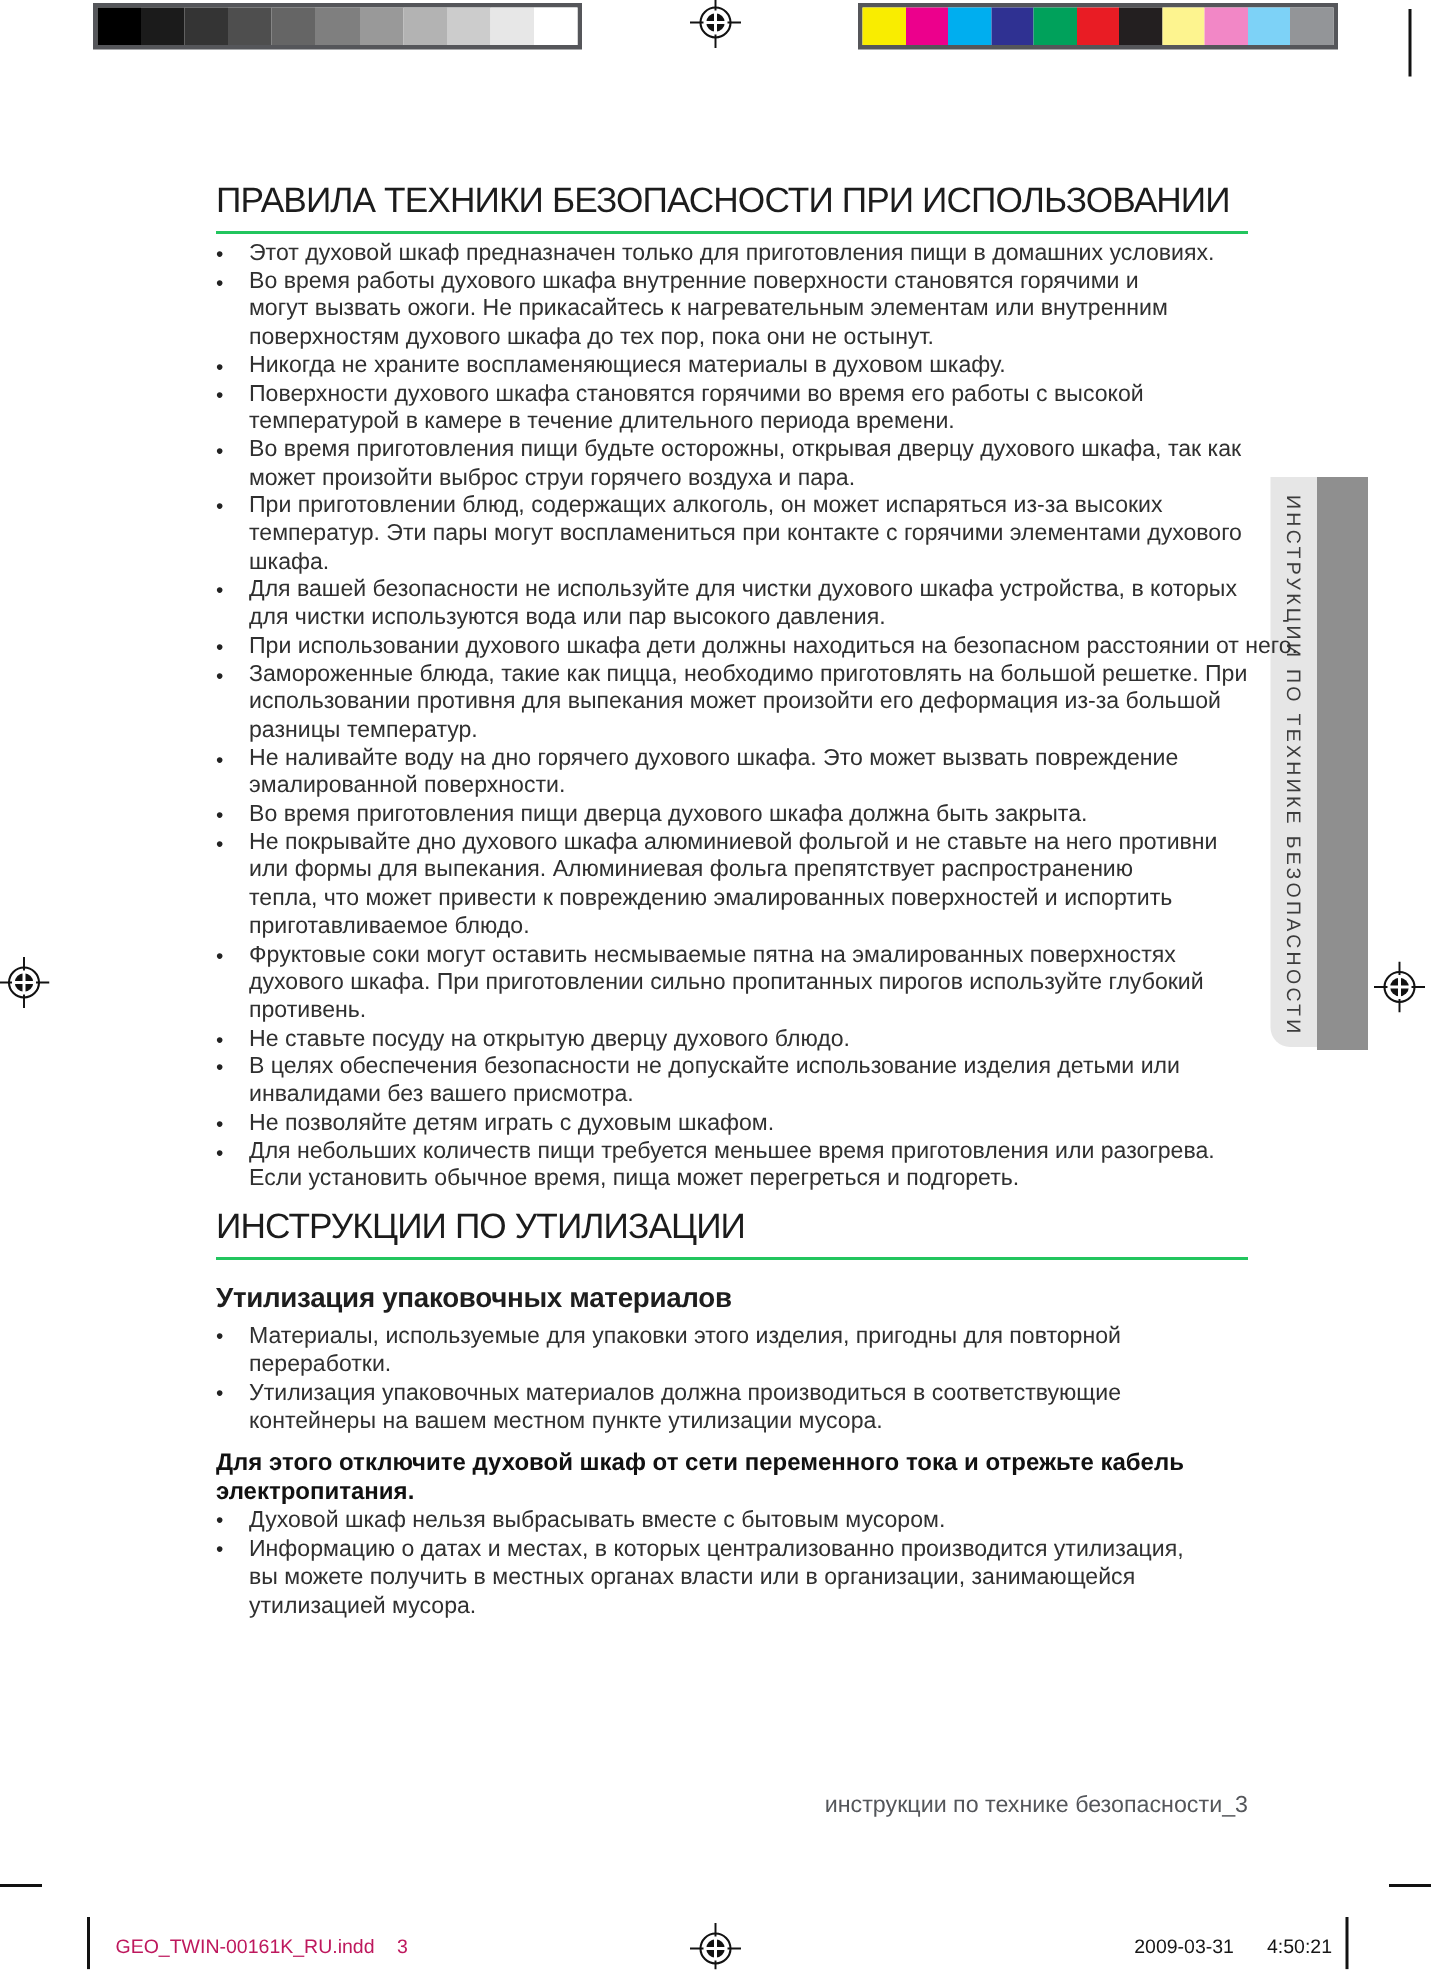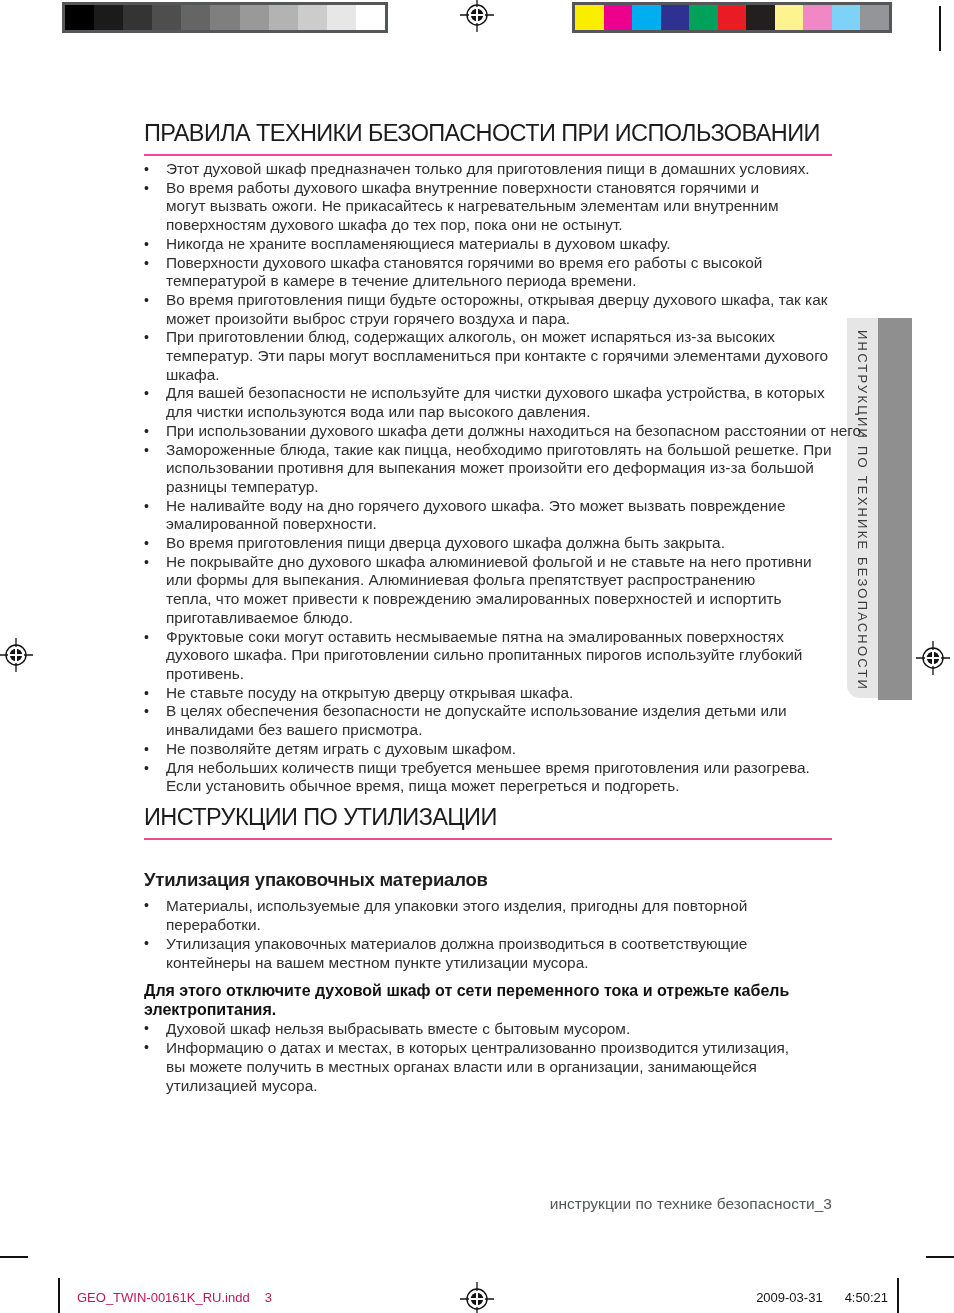--- a/index.html
+++ b/index.html
@@ -12,21 +12,21 @@
   #colorbar{left:572px;width:314px;}
   .swatch{flex:1 1 auto;height:100%;}
 
   
   .regmark{position:absolute;}
   .cropline{position:absolute;background:#121212;}
 
   
   .col{position:absolute;left:144px;width:688px;}
   h1.sec{margin:0;font-size:23.5px;line-height:30px;font-weight:normal;color:#1c1c1c;
-         letter-spacing:-0.6px;border-bottom:2px solid #ec4899;padding-bottom:6px;white-space:pre;}
+         letter-spacing:-0.6px;border-bottom:2px solid #22c55e;padding-bottom:6px;white-space:pre;}
   .blist{margin-top:0;}
   .bullet{display:flex;align-items:flex-start;}
   .dot{width:22px;flex:0 0 22px;font-size:14px;line-height:18.7px;color:#222;}
   .txt{white-space:pre;font-size:15.4px;line-height:18.7px;color:#303030;}
   .s2 .txt,.s2 .dot{line-height:19px;}
   h2.sub{margin:0;font-size:18.5px;line-height:24px;font-weight:bold;color:#1e1e1e;letter-spacing:-0.2px;}
   .warnrow{display:flex;align-items:flex-start;margin-top:10px;}
   .warnicon{flex:0 0 46px;padding-top:2px;}
   .boldnote{font-weight:bold;color:#111;font-size:16px;line-height:19px;white-space:pre;}
   .para{font-size:15.4px;line-height:19px;white-space:pre;color:#303030;}
@@ -189,42 +189,42 @@
 приготавливаемое блюдо.</span>
       </div>
     <div class="bullet">
         <span class="dot">•</span>
         <span class="txt">Фруктовые соки могут оставить несмываемые пятна на эмалированных поверхностях
 духового шкафа. При приготовлении сильно пропитанных пирогов используйте глубокий
 противень.</span>
       </div>
     <div class="bullet">
         <span class="dot">•</span>
-        <span class="txt">Не ставьте посуду на открытую дверцу открывая шкафа.</span>
+        <span class="txt">Не ставьте посуду на открытую дверцу духового блюдо.</span>
       </div>
     <div class="bullet">
         <span class="dot">•</span>
         <span class="txt">В целях обеспечения безопасности не допускайте использование изделия детьми или
 инвалидами без вашего присмотра.</span>
       </div>
     <div class="bullet">
         <span class="dot">•</span>
         <span class="txt">Не позволяйте детям играть с духовым шкафом.</span>
       </div>
     <div class="bullet">
         <span class="dot">•</span>
         <span class="txt">Для небольших количеств пищи требуется меньшее время приготовления или разогрева.
 Если установить обычное время, пища может перегреться и подгореть.</span>
       </div>
   </div>
 
   <div class="col s2" style="top:802px;">
     <h1 class="sec">ИНСТРУКЦИИ ПО УТИЛИЗАЦИИ</h1>
 
-    <h2 class="sub" style="margin-top:28px;">Утилизация упаковочных материалов</h2>
+    <h2 class="sub" style="margin-top:13px;">Утилизация упаковочных материалов</h2>
     <div class="blist" style="margin-top:4px;">
       <div class="bullet">
           <span class="dot">•</span>
           <span class="txt">Материалы, используемые для упаковки этого изделия, пригодны для повторной
 переработки.</span>
         </div>
       <div class="bullet">
           <span class="dot">•</span>
           <span class="txt">Утилизация упаковочных материалов должна производиться в соответствующие
 контейнеры на вашем местном пункте утилизации мусора.</span>

